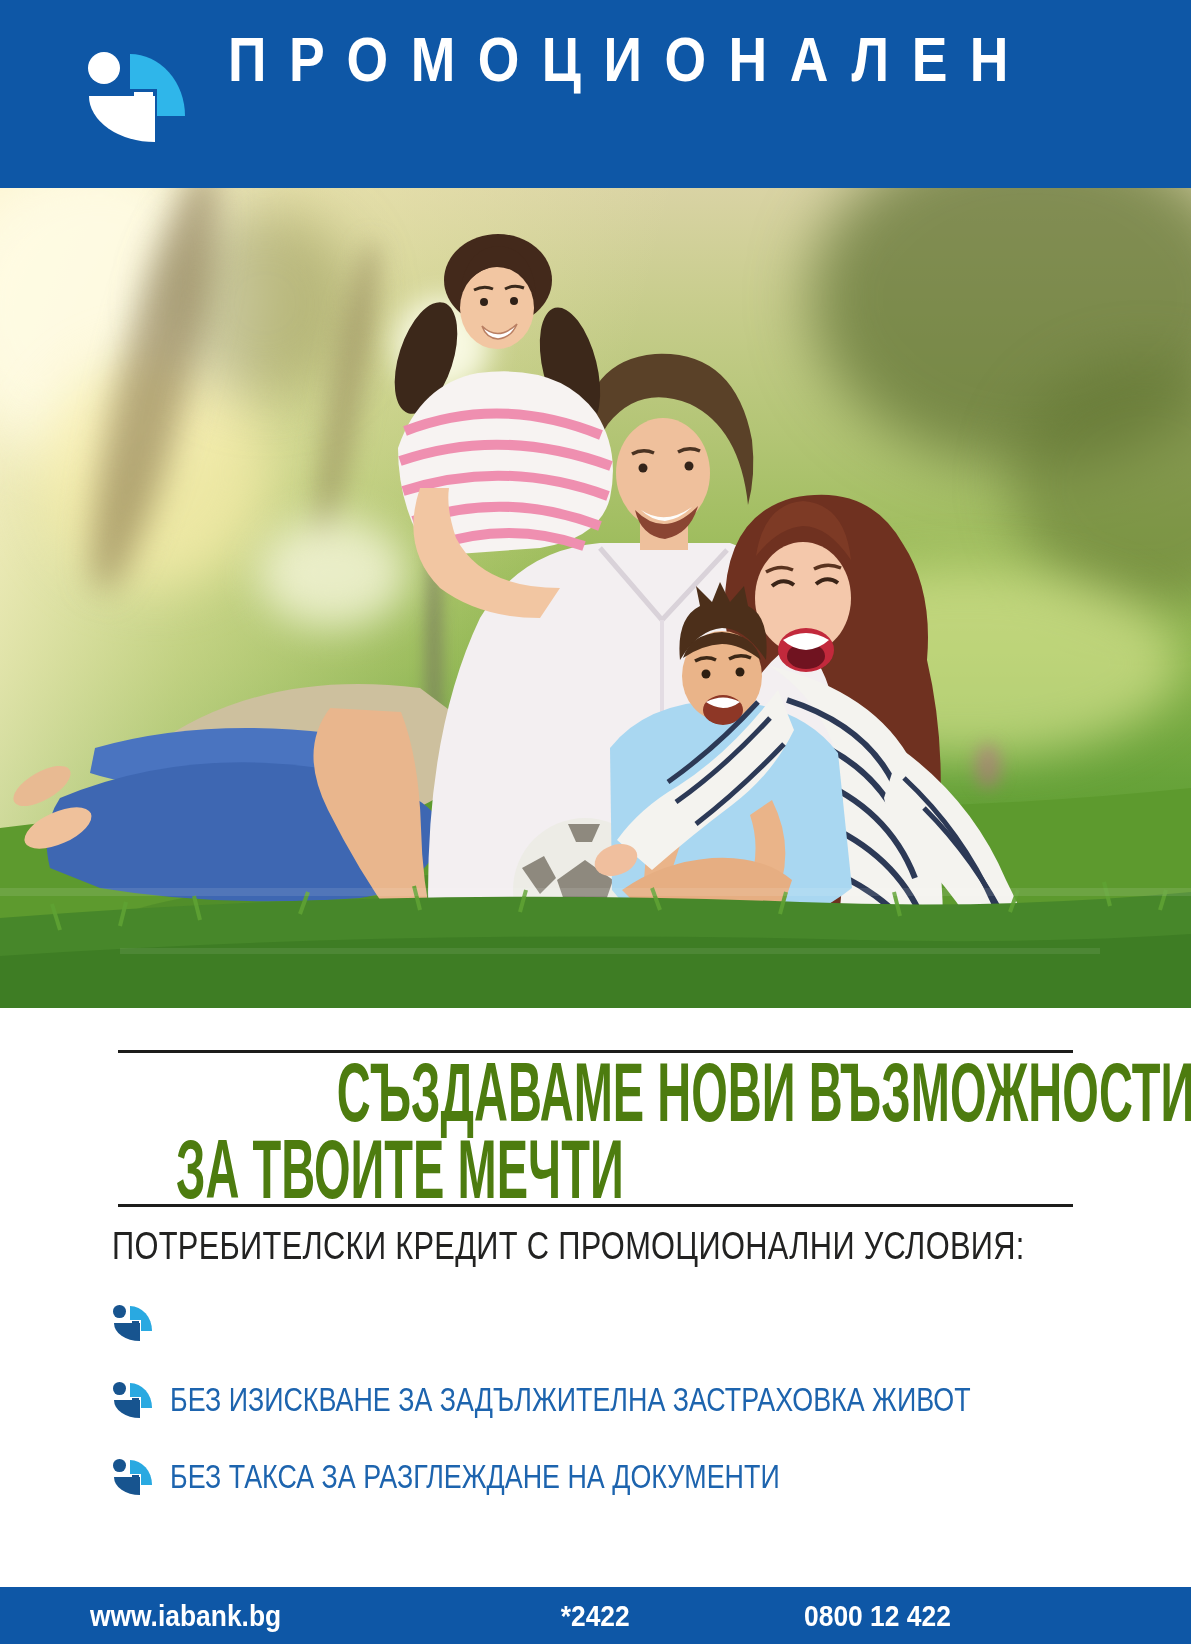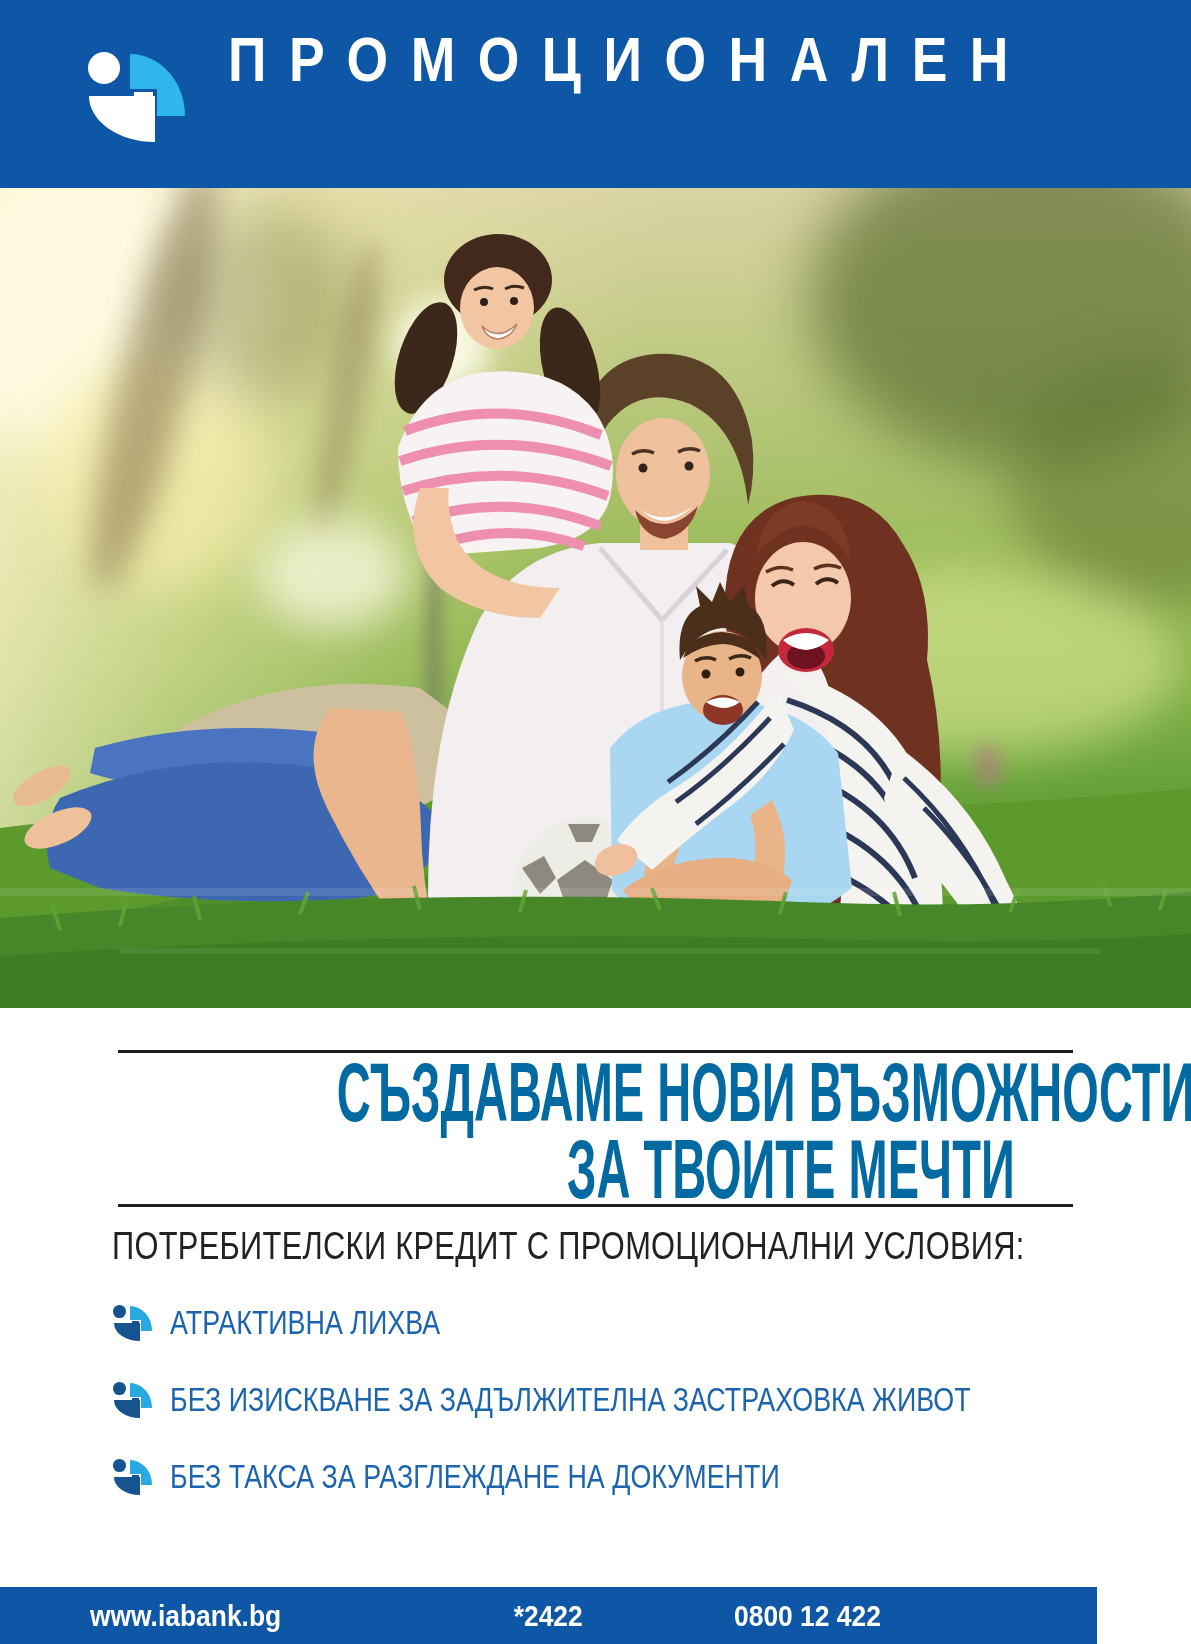--- a/index.html
+++ b/index.html
@@ -51,32 +51,32 @@
   .b10{left:495px;top:250px;width:75px;height:75px;background:rgba(255,255,235,.7);filter:blur(12px);}
   .b11{left:425px;top:330px;width:18px;height:290px;border-radius:10px;background:rgba(118,118,92,.6);filter:blur(7px);}
   .b12{left:258px;top:330px;width:150px;height:110px;background:rgba(250,248,225,.75);filter:blur(20px);}
   .b13{left:975px;top:555px;width:26px;height:46px;border-radius:12px;background:rgba(190,105,140,.5);filter:blur(8px);}
   .hero svg{position:absolute;left:0;top:0;}
   
   .main{position:absolute;left:0;top:1008px;width:1191px;height:579px;background:#ffffff;}
   .rule{position:absolute;left:118px;right:118px;height:0;border-top:3px solid #1d1d1b;}
   .rule-top{top:42px;}
   .rule-bottom{top:196px;}
-  .headline{position:absolute;left:0;top:46px;width:100%;text-align:right;color:#0369a1;
+  .headline{position:absolute;left:0;top:46px;width:100%;text-align:left;color:#4d7c0f;
     font-weight:bold;font-size:84px;line-height:77px;}
   .headline .hl{display:block;white-space:nowrap;}
   .headline .hl span{display:inline-block;transform:scaleX(.56);}
   .subheading{position:absolute;left:112px;top:216px;font-size:39px;color:#222221;white-space:nowrap;}
   .subheading span{display:inline-block;transform:scaleX(.79);transform-origin:left center;letter-spacing:.01em;}
   .benefits{position:absolute;left:112px;top:294px;right:60px;list-style:none;margin:0;padding:0;}
   .benefits li{display:flex;align-items:center;height:40px;margin-bottom:37px;}
   .benefits .label{margin-left:18px;font-size:34px;color:#1d64ae;white-space:nowrap;}
   .benefits .label span{display:inline-block;transform:scaleX(.79);transform-origin:left center;}
   
-  .footer-band{position:absolute;left:0;top:1587px;width:1097px;height:57px;background:#0e57a6;
+  .footer-band{position:absolute;left:0;top:1587px;width:1191px;height:57px;background:#0e57a6;
     display:grid;grid-template-columns:1fr auto 1fr;align-items:center;padding:0 90px;box-sizing:border-box;
     color:#ffffff;font-weight:bold;}
   .footer-band .fitem{font-size:30px;white-space:nowrap;}
   .footer-band .fitem span{display:inline-block;transform:scaleX(.88);}
   .f-left span{transform-origin:left center;}
   .f-center{text-align:right;}
   .f-right{text-align:center;}
   .f-right span{transform-origin:right center;}
 </style>
 </head>
@@ -260,21 +260,20 @@
 
     <ul class="benefits">
       <li>
         <div class="ia-logo logo-bullet">
           <i class="dot"></i>
           <i class="q-cyan"></i>
           <i class="notch"></i>
           <i class="tab"></i>
           <i class="q-main"></i>
         </div>
-        <div class="label"><span>АТРАКТИВНА ЛИХВА</span></div>
       </li>
       <li>
         <div class="ia-logo logo-bullet">
           <i class="dot"></i>
           <i class="q-cyan"></i>
           <i class="notch"></i>
           <i class="tab"></i>
           <i class="q-main"></i>
         </div>
         <div class="label"><span>БЕЗ ИЗИСКВАНЕ ЗА ЗАДЪЛЖИТЕЛНА ЗАСТРАХОВКА ЖИВОТ</span></div>

